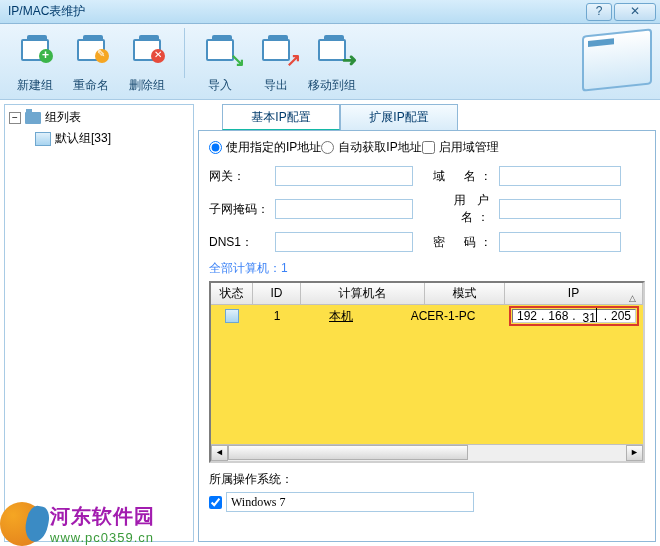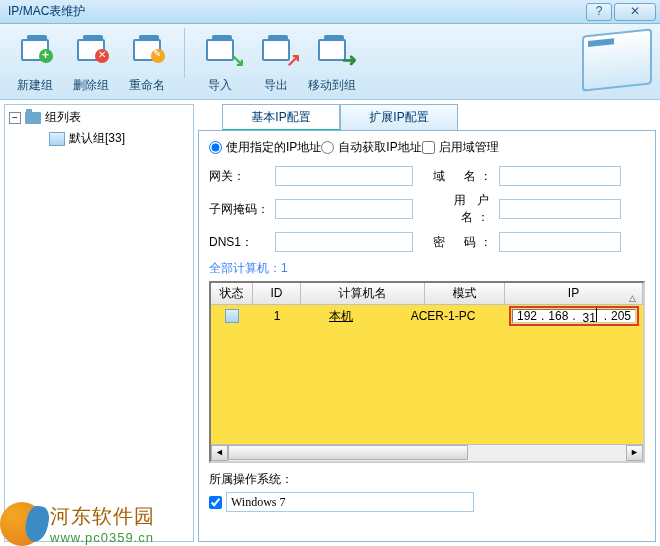--- a/index.html
+++ b/index.html
@@ -35,21 +35,21 @@
 .decor-calendar::before { content:""; position:absolute; left:4px; top:4px; width:26px; height:6px; background:#5a9cc9; }
 
 .main { display:flex; height:calc(546px - 24px - 76px); }
 
 .sidebar { width:190px; border:1px solid #a8cbe5; margin:4px; background:#fff; padding:4px; overflow:auto; }
 .tree-root { display:flex; align-items:center; gap:4px; }
 .tree-toggle { width:12px; height:12px; border:1px solid #888; text-align:center; line-height:9px; font-size:10px; cursor:pointer; background:#fff; }
 .tree-icon { width:16px; height:12px; background:#6fa7cf; border-radius:1px; display:inline-block; position:relative; }
 .tree-icon::before { content:""; position:absolute; top:-3px; left:1px; width:6px; height:3px; background:#6fa7cf; }
 .tree-label { color:#000; }
-.tree-child { margin:4px 0 0 40px; display:flex; align-items:center; gap:4px; }
+.tree-child { margin:4px 0 0 26px; display:flex; align-items:center; gap:4px; }
 .tree-child-icon { width:16px; height:14px; background:linear-gradient(to bottom,#dff0fb,#a8d4f0); border:1px solid #6fa7cf; }
 
 .content { flex:1; margin:4px 4px 4px 0; position:relative; }
 
 .tabs { display:flex; margin-left:24px; }
 .tab { width:118px; height:26px; border:1px solid #8fb8d8; border-bottom:none; text-align:center; line-height:24px; background:linear-gradient(to bottom,#f5fbff,#d9ecf9); color:#003a6b; cursor:pointer; position:relative; }
 .tab.active { background:#fff; z-index:2; border-bottom:1px solid #14b8a6; margin-bottom:-1px; }
 
 .tab-panel { border:1px solid #8fb8d8; background:#fff; height:calc(100% - 26px); padding:8px 10px; position:relative; }
 
@@ -88,21 +88,21 @@
 .scroll-track { flex:1; background:#efefef; position:relative; }
 .scroll-thumb { position:absolute; left:0; top:0; height:15px; width:240px; background:linear-gradient(to bottom,#fdfdfd,#d8d8d8); border:1px solid #b0b0b0; }
 
 .os-row { margin-top:8px; color:#000; }
 .os-field { display:flex; align-items:center; gap:4px; margin-top:4px; }
 .os-field .inp-os { width:248px; height:20px; border:1px solid #a8cbe5; padding:6px 4px;font-family:Liberation Serif, serif; }
 
 .watermark { position:absolute; left:0; bottom:0; display:flex; align-items:center; gap:6px; pointer-events:none; }
 .wm-logo { width:44px; height:44px; border-radius:50%; background:radial-gradient(circle at 30% 30%, #f5a623, #e07b1b); position:relative; }
 .wm-logo::after { content:""; position:absolute; right:-4px; top:4px; width:22px; height:36px; background:#3b8bc4; border-radius:40% 40% 50% 50%; transform:rotate(12deg); }
-.wm-text .wm-name { font-size:20px; font-weight:normal; color:#a16207; letter-spacing:1px; }
+.wm-text .wm-name { font-size:20px; font-weight:bold; color:#a21caf; letter-spacing:1px; }
 .wm-text .wm-url { font-size:13px; color:#3a9a3a; letter-spacing:1px; }
 </style>
 </head>
 <body>
 
 <div class="titlebar">
   <span class="title">IP/MAC表维护</span>
   <div class="winbtn">?</div>
   <div class="winbtn close">✕</div>
 </div>
@@ -112,32 +112,32 @@
     <div class="ticon">
         <div class="ticon-doc">
           <div class="badge badge-plus"></div>
         </div>
       </div>
     <div class="tlabel">新建组</div>
   </div>
   <div class="toolbtn">
     <div class="ticon">
         <div class="ticon-doc">
+          <div class="badge badge-pen"></div>
+        </div>
+      </div>
+    <div class="tlabel">重命名</div>
+  </div>
+  <div class="toolbtn">
+    <div class="ticon">
+        <div class="ticon-doc">
           <div class="badge badge-x"></div>
         </div>
       </div>
     <div class="tlabel">删除组</div>
-  </div>
-  <div class="toolbtn">
-    <div class="ticon">
-        <div class="ticon-doc">
-          <div class="badge badge-pen"></div>
-        </div>
-      </div>
-    <div class="tlabel">重命名</div>
   </div>
   <div class="tool-sep"></div>
   <div class="toolbtn">
     <div class="ticon">
         <div class="ticon-doc">
           <div class="ticon-arrow arrow-in"></div>
         </div>
       </div>
     <div class="tlabel">导入</div>
   </div>

